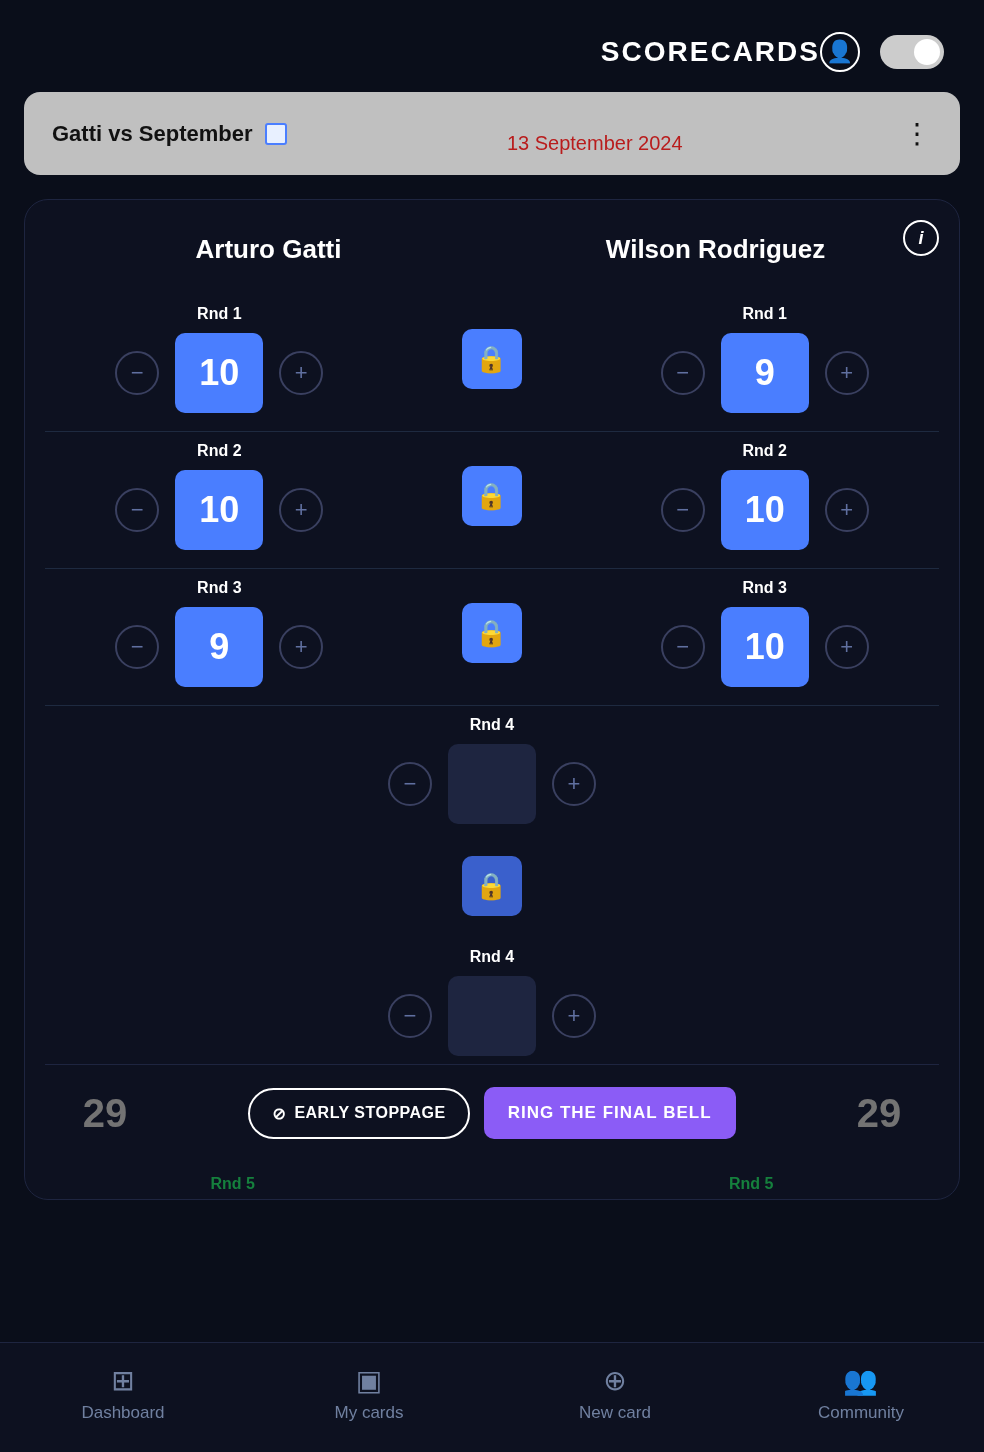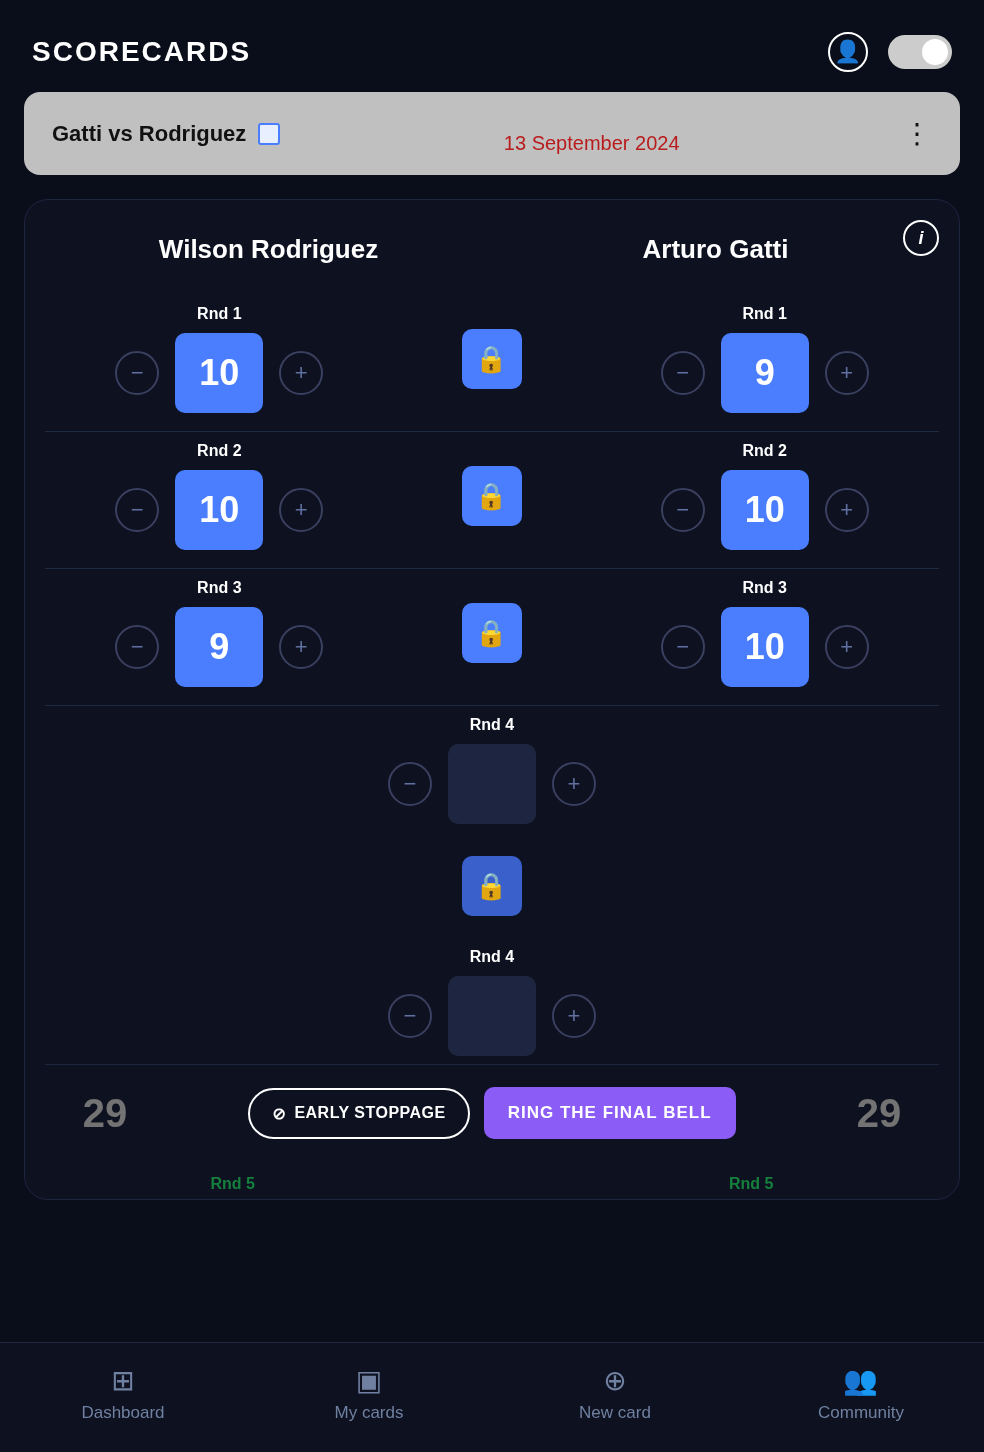--- a/index.html
+++ b/index.html
@@ -12,22 +12,22 @@
       width: 984px;
       min-height: 1452px;
       position: relative;
       overflow-x: hidden;
     }
 
     
     .header {
       display: flex;
       align-items: center;
-      justify-content: space-between;
-      padding: 32px 32px 20px;
+      justify-content: flex-end;
+      padding: 32px 40px 20px;
       background: #0a0e1a;
     }
     .header-title {
       font-size: 28px;
       font-weight: 900;
       letter-spacing: 2px;
       color: #fff;
     }
     .header-right {
       display: flex;
@@ -327,35 +327,35 @@
   <div class="header-right">
     <div class="user-icon">👤</div>
     <div class="toggle-switch">
       <span style="position:absolute;right:7px;top:50%;transform:translateY(-50%);font-size:16px;">🔔</span>
     </div>
   </div>
 </div>
 
 <div class="fight-selector">
   <div class="fight-name">
-    <span>Gatti vs Rodriguez</span>
+    <span>Gatti vs September</span>
     <div class="fight-box-icon"></div>
   </div>
   <span class="fight-date">13 September 2024</span>
   <div class="fight-menu">⋮</div>
 </div>
 
 <div class="scorecard-card">
   <div class="info-icon">
     <span>i</span>
   </div>
 
   <div class="fighters-header">
+    <div class="fighter-name">Arturo Gatti</div>
     <div class="fighter-name">Wilson Rodriguez</div>
-    <div class="fighter-name">Arturo Gatti</div>
   </div>
 
   <div class="rounds-container">
 
     <div class="round-row">
       <div class="fighter-side">
         <div class="round-label">Rnd 1</div>
         <div class="score-controls">
           <button class="score-btn">−</button>
           <div class="score-box">10</div>

